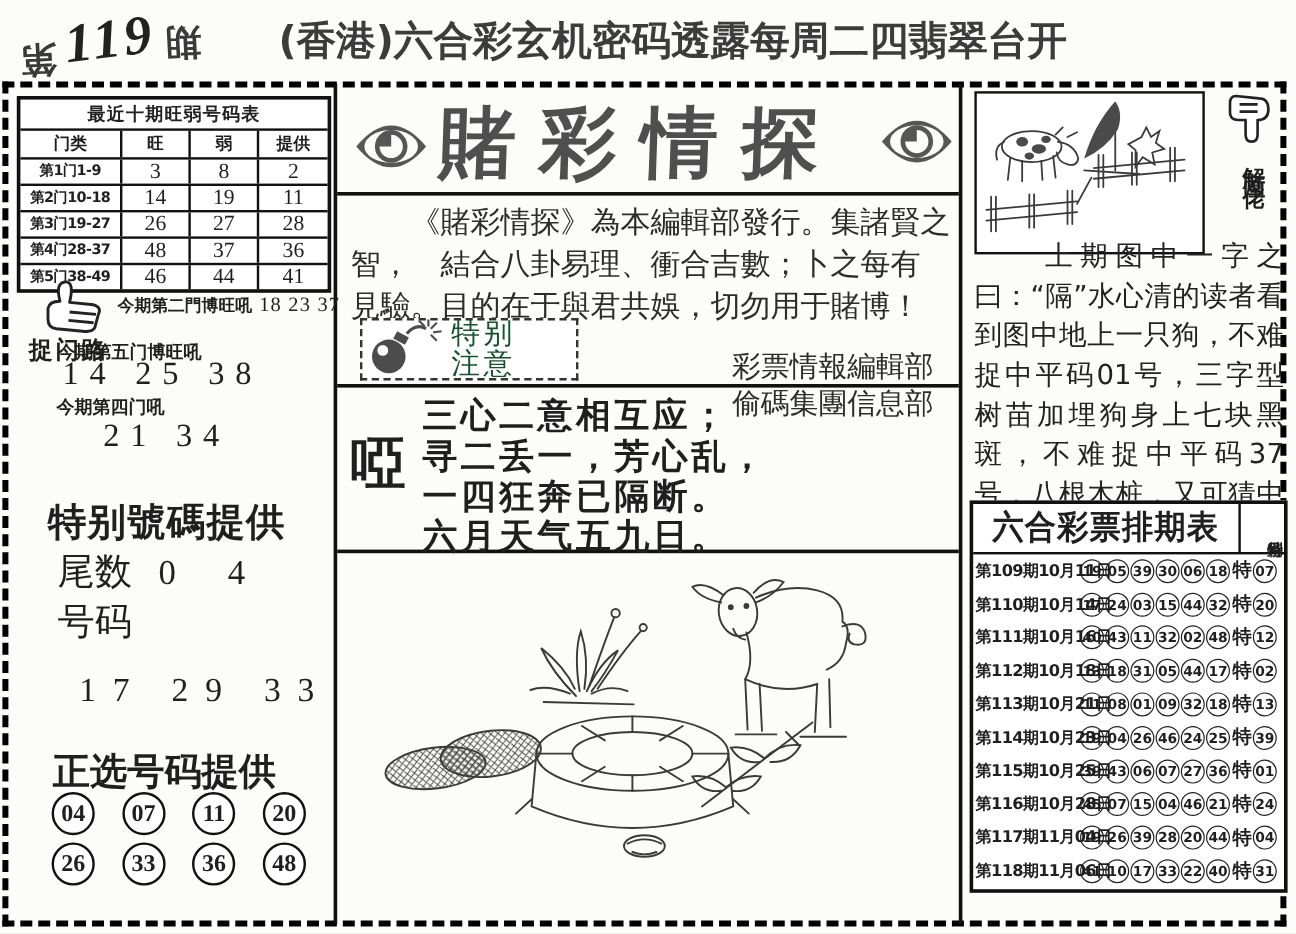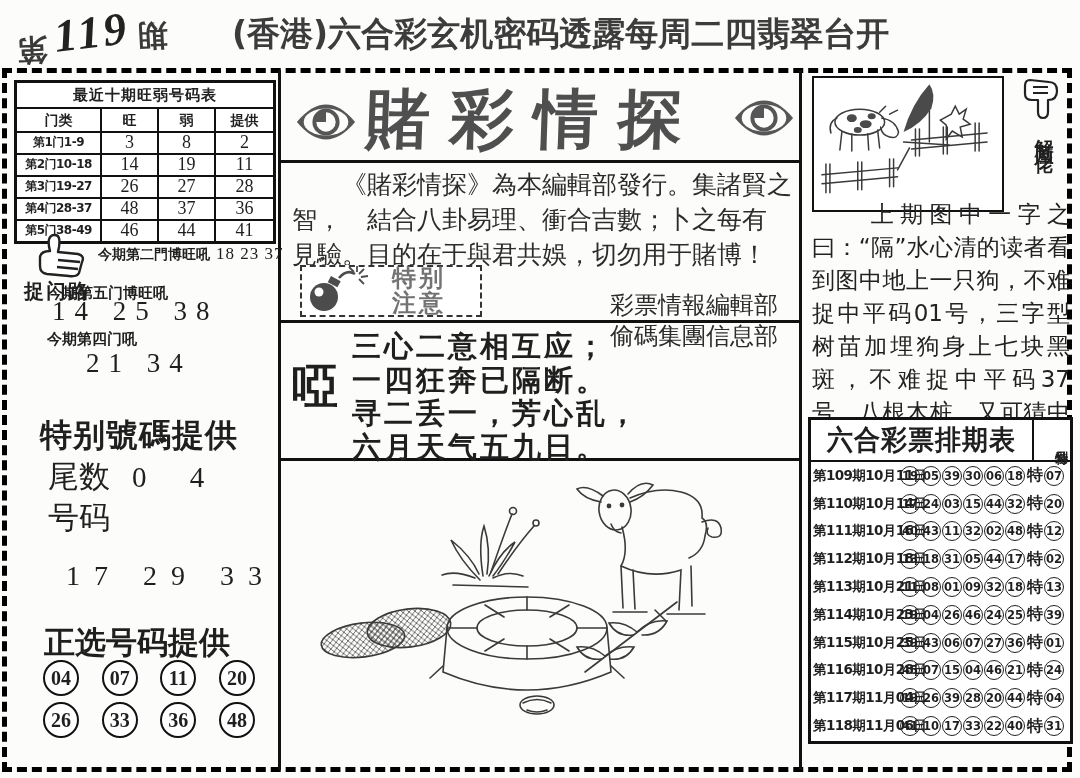--- a/index.html
+++ b/index.html
@@ -62,21 +62,21 @@
              display:flex;align-items:center;justify-content:center;font-size:20px;font-weight:bold;
              font-family:"Liberation Serif",serif;background:#fff;}
 
   
   #masthead{left:366px;top:76px;font-size:64px;font-weight:bold;color:#4f4f4f;letter-spacing:20px;
             font-family:"DejaVu Serif","Liberation Serif",serif;transform:skewX(-2deg);white-space:nowrap;}
   #intro{left:292px;top:167px;width:502px;font-size:25px;line-height:35px;color:#2c2c2c;white-space:pre-line;}
   #signoff{left:492px;top:290px;width:286px;text-align:right;font-size:24px;line-height:31px;color:#2c2c2c;}
   #notice-box{left:300px;top:265px;width:182px;height:52px;border:2.5px dashed #333;box-sizing:border-box;
               display:flex;align-items:center;background:#fff;}
-  #notice-text{font-size:24px;font-weight:bold;line-height:25px;letter-spacing:3px;margin-left:20px;color:#737373;}
+  #notice-text{font-size:24px;font-weight:normal;line-height:25px;letter-spacing:3px;margin-left:4px;color:#14532d;}
   #poem-marker{left:292px;top:356px;font-size:46px;font-weight:bold;}
   #poem{left:352px;top:330px;font-size:29px;font-weight:bold;line-height:33.5px;letter-spacing:3px;
         font-family:"DejaVu Serif","Liberation Serif",serif;white-space:nowrap;}
 
   
   #pic-box{left:812px;top:76px;width:192px;height:136px;border:2.5px solid #111;box-sizing:border-box;background:#fff;}
   #hand-icon{left:1020px;top:74px;}
   #jiehualao{left:1032px;top:124px;writing-mode:vertical-rl;text-orientation:upright;
              font-size:19px;font-weight:bold;letter-spacing:8px;}
   #analysis{left:812px;top:198px;width:258px;font-size:23px;line-height:33px;color:#222;text-align:justify;}
@@ -239,22 +239,22 @@
     </span>
     <span id="notice-text">
       <div>特别</div>
       <div>注意</div>
     </span>
   </div>
 
   <div class="abs" id="poem-marker">啞</div>
   <div class="abs" id="poem">
     <div>三心二意相互应；</div>
+    <div>寻二丢一，芳心乱，</div>
     <div>一四狂奔已隔断。</div>
-    <div>寻二丢一，芳心乱，</div>
     <div>六月天气五九日。</div>
   </div>
 
   <div class="abs" style="left:285px;top:462px;">
     <svg width="512" height="305" viewBox="0 0 512 305">
       <g stroke="#3a3a3a" stroke-width="1.6" fill="none" stroke-linecap="round">
 
         <defs>
           <pattern id="hatch" width="6" height="6" patternUnits="userSpaceOnUse">
             <path d="M0,6 L6,0 M0,0 L6,6" stroke="#4a4a4a" stroke-width="0.8"></path>

